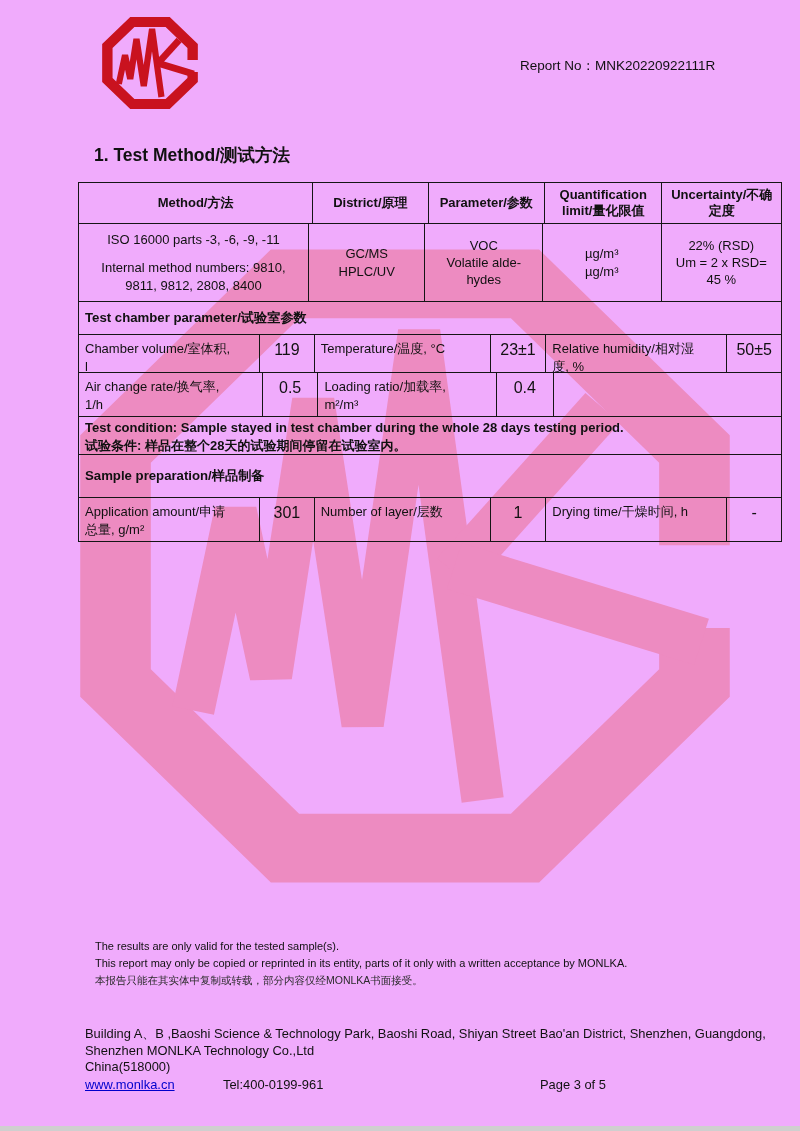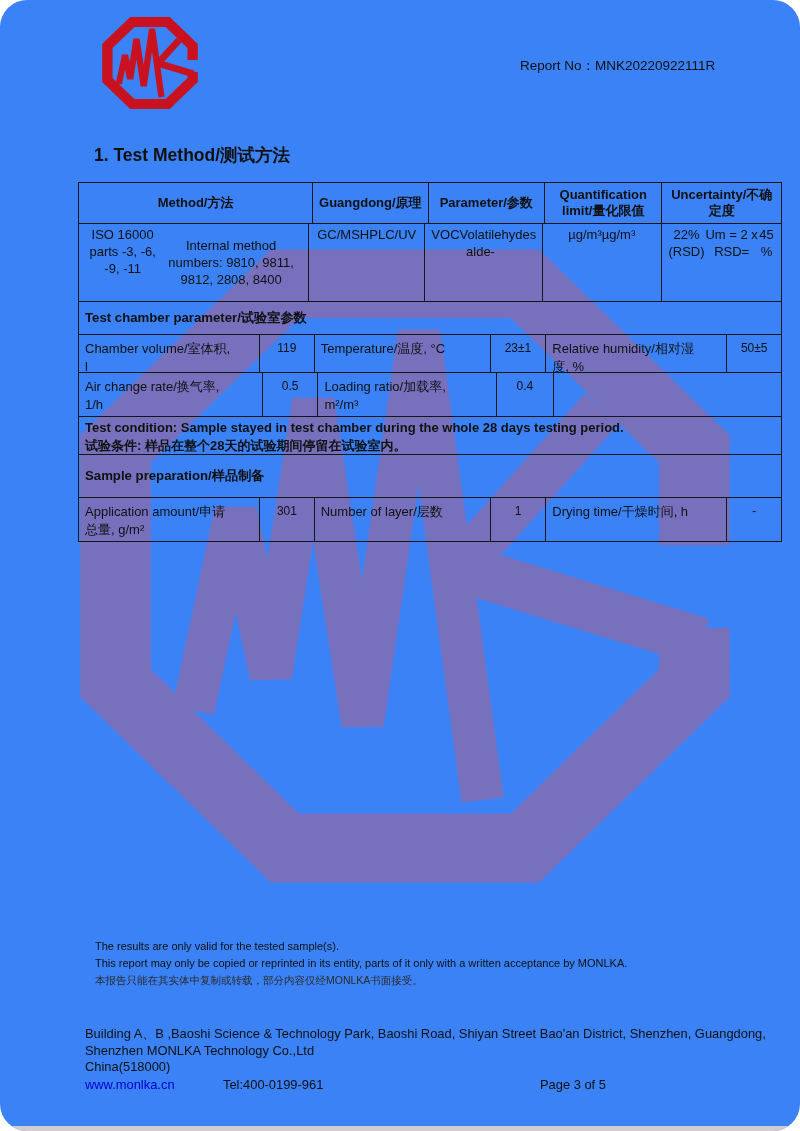--- a/index.html
+++ b/index.html
@@ -1,51 +1,51 @@
 <!DOCTYPE html>
 <html><head>
 <meta charset="utf-8">
 <style>
   html,body { margin:0; padding:0; background:#ffffff; }
   .page {
-    position:relative; width:800px; height:1131px; background:#3b82f6;
-    font-family:"Liberation Sans", sans-serif; color:#111; overflow:hidden;border-radius:27px;
+    position:relative; width:800px; height:1131px; background:#f0abfc;
+    font-family:"Liberation Sans", sans-serif; color:#111; overflow:hidden;
   }
   
   .logo { position:absolute; left:98px; top:13px; width:104px; height:100px; color:#c9121f; }
   .watermark { position:absolute; left:52px; top:222px; width:706px; height:688px; color:#e85055; opacity:0.35; }
   
   .report-no { position:absolute; left:520px; top:57px; font-size:13.5px; white-space:nowrap; }
   .title { position:absolute; left:94px; top:143px; font-size:17.5px; font-weight:bold; }
   
   .ttable { position:absolute; left:78px; top:182px; width:704px; border:1.6px solid #151515; box-sizing:border-box; }
   .trow { display:flex; box-sizing:border-box; }
   .trow + .trow { border-top:1.4px solid #151515; }
   .cell { box-sizing:border-box; min-width:0; overflow:hidden; }
   .cell + .cell { border-left:1.4px solid #151515; }
   .r1{height:40px} .r2{height:78px} .r3{height:33px} .r4{height:38px}
   .r5{height:44px} .r6{height:38px} .r7{height:43px} .r8{height:44px}
   .hc { display:flex; flex-direction:column; justify-content:center; text-align:center;
         font-weight:bold; font-size:13px; line-height:1.25; padding:2px 3px; }
-  .cc { display:flex; flex-direction:row; justify-content:center; text-align:center;
+  .cc { display:flex; flex-direction:column; justify-content:center; text-align:center;
         font-size:13px; line-height:1.32; padding:2px 6px; }
   .lab { font-size:13px; line-height:1.35; padding:5px 4px 0 6px; }
-  .val { font-size:12px; text-align:center; padding-top:6px; }
+  .val { font-size:16px; text-align:center; padding-top:6px; }
   .sect { display:flex; align-items:center; font-weight:bold; font-size:13.2px; padding-left:6px; width:100%; }
   .cond { padding:2px 0 0 6px; font-weight:bold; font-size:13px; line-height:17.5px; width:100%; }
   .ln { display:block; }
   .method-p2 { margin-top:11px; }
   
   .notes { position:absolute; left:95px; top:938px; }
   .note-en { font-size:11px; line-height:17px; }
   .note-cn { font-size:10.5px; line-height:16px; color:#2b2b2b; }
   
   .footer { position:absolute; left:85px; top:1026px; width:692px; font-size:12.9px; line-height:16.5px; }
   .footer-last { position:relative; height:18px; margin-top:1px; }
-  .website { color:#0000cc; cursor:pointer; }
+  .website { color:#0000cc; text-decoration:underline; cursor:pointer; }
   .tel { position:absolute; left:118px; top:0;margin-left:20px; }
   .pageno { position:absolute; left:455px; top:0; }
   .bottom-edge { position:absolute; left:0; top:1126px; width:800px; height:5px; background:#cfcfcf; }
 </style>
 </head>
 <body>
 
 <svg width="0" height="0" style="position:absolute">
   <defs>
     <g id="mnk">
@@ -68,21 +68,21 @@
     </svg>
 
   <div class="report-no">Report No：MNK20220922111R</div>
 
   <div class="title">1. Test Method/测试方法</div>
 
   <div class="ttable">
 
     <div class="trow r1">
       <div class="cell hc" style="flex:220">Method/方法</div>
-      <div class="cell hc" style="flex:105">Guangdong/原理</div>
+      <div class="cell hc" style="flex:105">District/原理</div>
       <div class="cell hc" style="flex:106">Parameter/参数</div>
       <div class="cell hc" style="flex:107">Quantification limit/量化限值</div>
       <div class="cell hc" style="flex:109">Uncertainty/不确定度</div>
     </div>
 
     <div class="trow r2">
       <div class="cell cc" style="flex:220">
         <span class="ln">ISO 16000 parts -3, -6, -9, -11</span>
         <span class="ln method-p2">Internal method numbers: 9810, 9811, 9812, 2808, 8400</span>
       </div>

